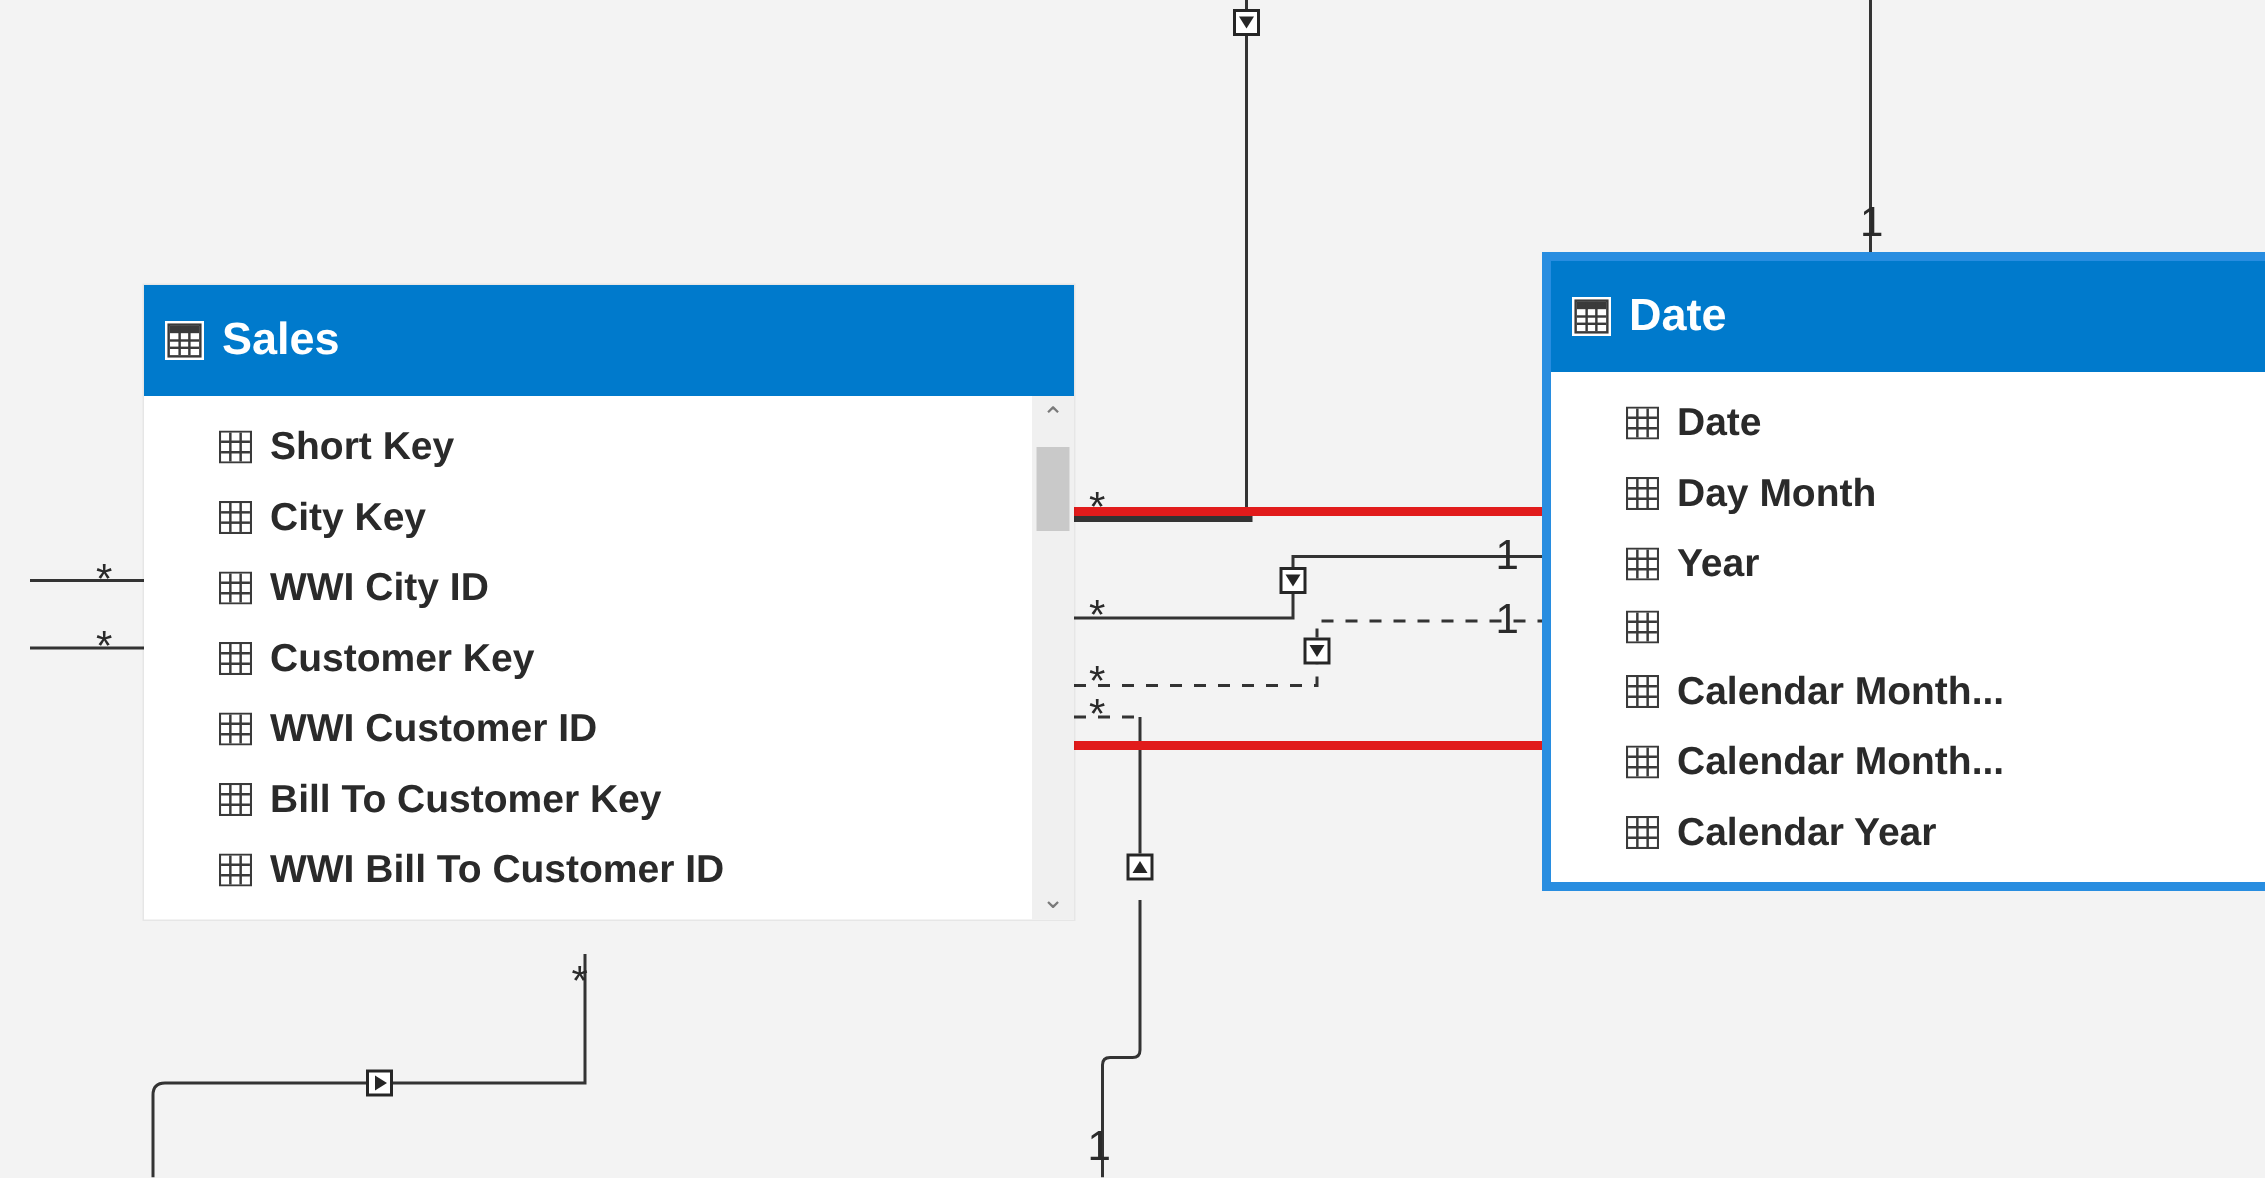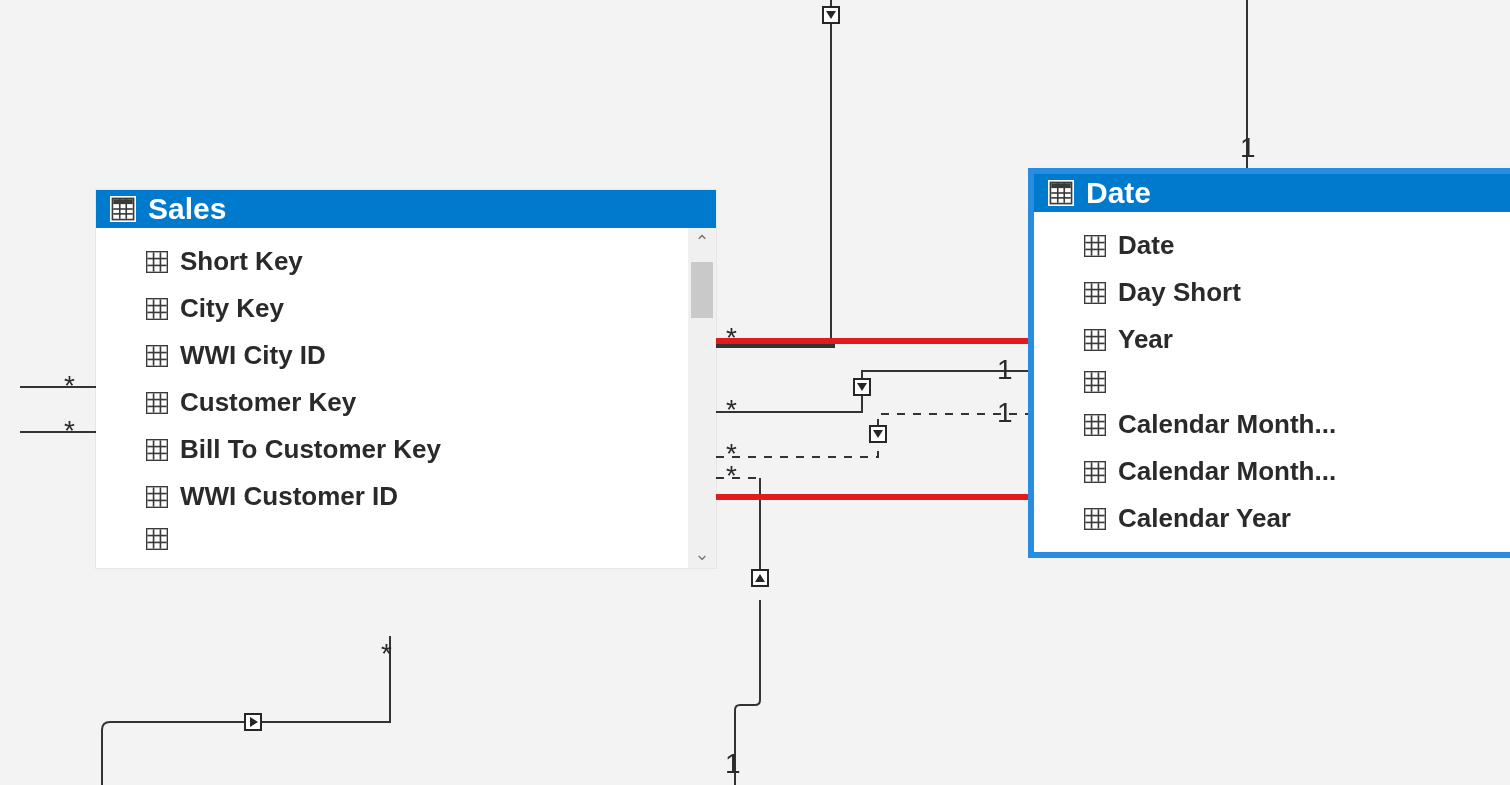--- a/index.html
+++ b/index.html
@@ -24,21 +24,21 @@
   .table-card.selected {
     outline: 6px solid #288de0;
     outline-offset: 0;
   }
   .table-header {
     background: #007acc;
     color: #fff;
     display: flex;
     align-items: center;
     gap: 12px;
-    padding: 2px 14px;
+    padding: 20px 14px;
     font-weight: 700;
     font-size: 30px;
   }
   .table-body {
     position: relative;
     padding: 10px 0 10px 0;
   }
   .field-row {
     display: flex;
     align-items: center;
@@ -262,46 +262,47 @@
           <span class="icon-col">
             <svg width="22" height="22" viewBox="0 0 16 16">
               <rect x="0" y="0" width="16" height="16" fill="#3a3a3a"></rect>
               <rect x="1" y="1" width="14" height="14" fill="#fff"></rect>
               <line x1="5.5" y1="1" x2="5.5" y2="15" stroke="#3a3a3a" stroke-width="1.2"></line>
               <line x1="10.5" y1="1" x2="10.5" y2="15" stroke="#3a3a3a" stroke-width="1.2"></line>
               <line x1="1" y1="5.5" x2="15" y2="5.5" stroke="#3a3a3a" stroke-width="1.2"></line>
               <line x1="1" y1="10.5" x2="15" y2="10.5" stroke="#3a3a3a" stroke-width="1.2"></line>
             </svg>
           </span>
+          <span>WWI Customer ID</span>
+        </div>
+      <div class="field-row">
+          <span class="icon-col">
+            <svg width="22" height="22" viewBox="0 0 16 16">
+              <rect x="0" y="0" width="16" height="16" fill="#3a3a3a"></rect>
+              <rect x="1" y="1" width="14" height="14" fill="#fff"></rect>
+              <line x1="5.5" y1="1" x2="5.5" y2="15" stroke="#3a3a3a" stroke-width="1.2"></line>
+              <line x1="10.5" y1="1" x2="10.5" y2="15" stroke="#3a3a3a" stroke-width="1.2"></line>
+              <line x1="1" y1="5.5" x2="15" y2="5.5" stroke="#3a3a3a" stroke-width="1.2"></line>
+              <line x1="1" y1="10.5" x2="15" y2="10.5" stroke="#3a3a3a" stroke-width="1.2"></line>
+            </svg>
+          </span>
           <span>Bill To Customer Key</span>
         </div>
       <div class="field-row">
           <span class="icon-col">
             <svg width="22" height="22" viewBox="0 0 16 16">
               <rect x="0" y="0" width="16" height="16" fill="#3a3a3a"></rect>
               <rect x="1" y="1" width="14" height="14" fill="#fff"></rect>
               <line x1="5.5" y1="1" x2="5.5" y2="15" stroke="#3a3a3a" stroke-width="1.2"></line>
               <line x1="10.5" y1="1" x2="10.5" y2="15" stroke="#3a3a3a" stroke-width="1.2"></line>
               <line x1="1" y1="5.5" x2="15" y2="5.5" stroke="#3a3a3a" stroke-width="1.2"></line>
               <line x1="1" y1="10.5" x2="15" y2="10.5" stroke="#3a3a3a" stroke-width="1.2"></line>
             </svg>
           </span>
-          <span>WWI Customer ID</span>
-        </div>
-      <div class="field-row">
-          <span class="icon-col">
-            <svg width="22" height="22" viewBox="0 0 16 16">
-              <rect x="0" y="0" width="16" height="16" fill="#3a3a3a"></rect>
-              <rect x="1" y="1" width="14" height="14" fill="#fff"></rect>
-              <line x1="5.5" y1="1" x2="5.5" y2="15" stroke="#3a3a3a" stroke-width="1.2"></line>
-              <line x1="10.5" y1="1" x2="10.5" y2="15" stroke="#3a3a3a" stroke-width="1.2"></line>
-              <line x1="1" y1="5.5" x2="15" y2="5.5" stroke="#3a3a3a" stroke-width="1.2"></line>
-              <line x1="1" y1="10.5" x2="15" y2="10.5" stroke="#3a3a3a" stroke-width="1.2"></line>
-            </svg>
-          </span>
+          <span>WWI Bill To Customer ID</span>
         </div>
 
       <div class="scroll-track">
         <div class="scroll-arrow">⌃</div>
         <div class="scroll-thumb" style="height:56px; margin-top:6px;"></div>
         <div style="flex:1"></div>
         <div class="scroll-arrow">⌄</div>
       </div>
     </div>
   </div>
@@ -340,21 +341,21 @@
           <span class="icon-col">
             <svg width="22" height="22" viewBox="0 0 16 16">
               <rect x="0" y="0" width="16" height="16" fill="#3a3a3a"></rect>
               <rect x="1" y="1" width="14" height="14" fill="#fff"></rect>
               <line x1="5.5" y1="1" x2="5.5" y2="15" stroke="#3a3a3a" stroke-width="1.2"></line>
               <line x1="10.5" y1="1" x2="10.5" y2="15" stroke="#3a3a3a" stroke-width="1.2"></line>
               <line x1="1" y1="5.5" x2="15" y2="5.5" stroke="#3a3a3a" stroke-width="1.2"></line>
               <line x1="1" y1="10.5" x2="15" y2="10.5" stroke="#3a3a3a" stroke-width="1.2"></line>
             </svg>
           </span>
-          <span>Day Short</span>
+          <span>Day Month</span>
         </div>
       <div class="field-row">
           <span class="icon-col">
             <svg width="22" height="22" viewBox="0 0 16 16">
               <rect x="0" y="0" width="16" height="16" fill="#3a3a3a"></rect>
               <rect x="1" y="1" width="14" height="14" fill="#fff"></rect>
               <line x1="5.5" y1="1" x2="5.5" y2="15" stroke="#3a3a3a" stroke-width="1.2"></line>
               <line x1="10.5" y1="1" x2="10.5" y2="15" stroke="#3a3a3a" stroke-width="1.2"></line>
               <line x1="1" y1="5.5" x2="15" y2="5.5" stroke="#3a3a3a" stroke-width="1.2"></line>
               <line x1="1" y1="10.5" x2="15" y2="10.5" stroke="#3a3a3a" stroke-width="1.2"></line>

